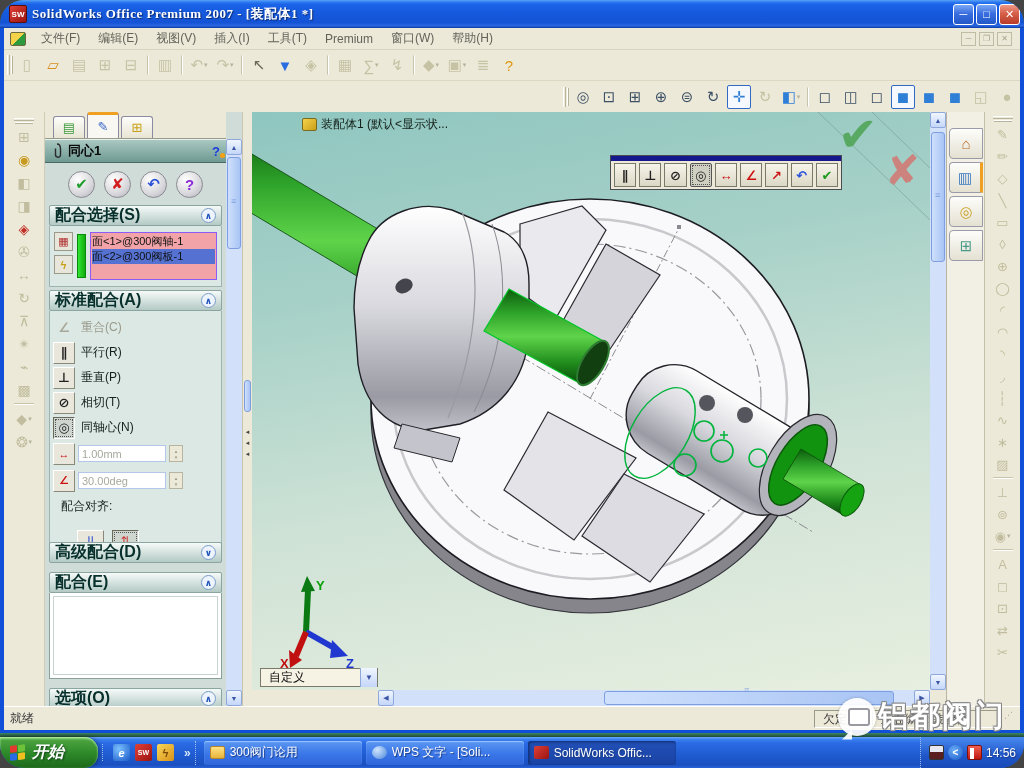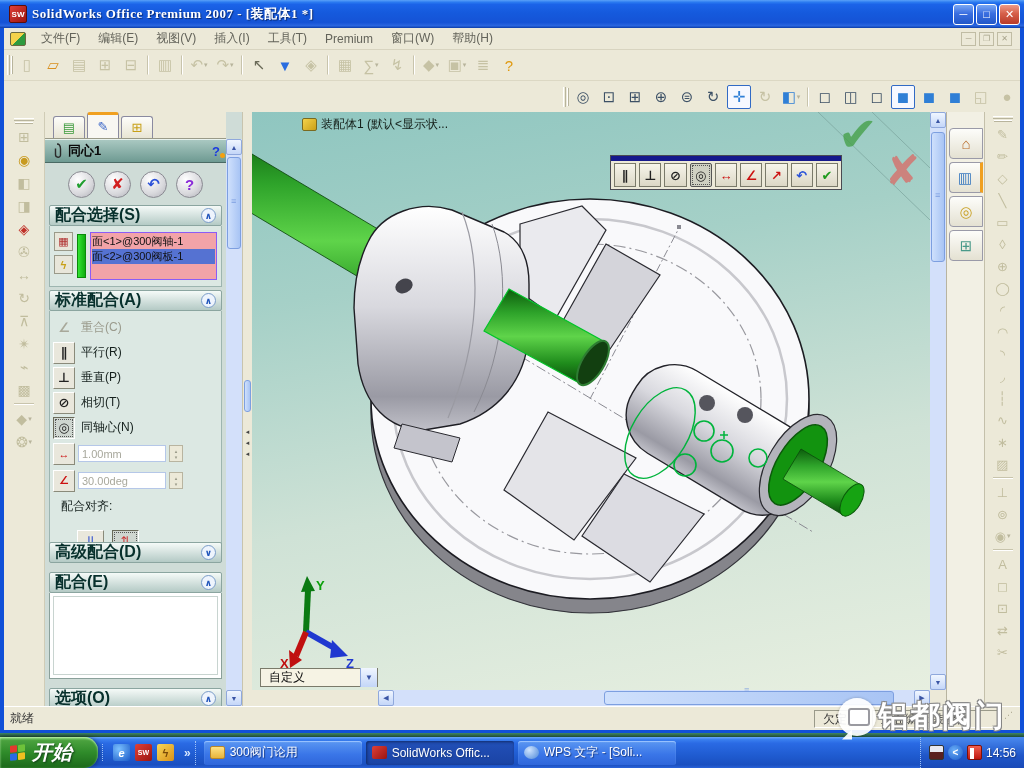--- a/index.html
+++ b/index.html
@@ -1,17 +1,17 @@
 <!DOCTYPE html>
 <html><head>
 <meta charset="utf-8">
 <style>
   html,body{margin:0;padding:0;background:#444;}
   *{box-sizing:border-box;font-family:"Liberation Sans","DejaVu Sans",sans-serif;}
-  .screen{position:relative;width:1024px;height:768px;overflow:hidden;background:#2e6e52;}
+  .screen{position:relative;width:1024px;height:768px;overflow:hidden;background:#2e6e52;border-radius:24px;}
 
   
   .titlebar{position:absolute;left:0;top:0;width:1024px;height:28px;
     background:linear-gradient(180deg,#5aa1f8 0%,#2a7af0 8%,#1b63e8 16%,#155add 45%,#1553d6 80%,#2a66e0 92%,#0b3ca8 100%);
     display:flex;align-items:center;padding:0 4px;color:#fff;}
   .app-icon{width:18px;height:18px;margin:0 5px;background:linear-gradient(135deg,#e04038,#9a1410);
     border:1px solid #5c0c08;border-radius:2px;color:#fff;font-size:8px;font-weight:bold;
     display:flex;align-items:center;justify-content:center;}
   .title{font-size:13px;font-weight:bold;text-shadow:1px 1px 1px #0a2a70;letter-spacing:.5px;flex:1;
     font-family:"Liberation Serif","DejaVu Serif",serif;}
@@ -201,21 +201,21 @@
     background:linear-gradient(180deg,#3f8663,#1d4a36);}
 
   
   .taskbar{position:absolute;left:0;top:737px;width:1024px;height:31px;
     background:linear-gradient(180deg,#6aa7f8 0%,#3a80f0 8%,#2a6ae4 20%,#1f5bd0 60%,#1a4fc0 90%,#2a62d8 100%);
     display:flex;align-items:center;}
   .start-btn{width:98px;height:31px;border-radius:0 14px 14px 0;
     background:linear-gradient(180deg,#7fca6a 0%,#4aa13e 12%,#2f8b2a 50%,#1f6e1d 92%);
     box-shadow:inset 0 1px 2px #b8f0a8, 2px 0 4px rgba(0,0,0,.35);
     display:flex;align-items:center;gap:6px;padding-left:10px;color:#fff;
-    font-size:20px;font-weight:bold;font-style:italic;text-shadow:1px 1px 2px #14401a;}
+    font-size:16px;font-weight:bold;font-style:italic;text-shadow:1px 1px 2px #14401a;}
   .flag{width:16px;height:16px;display:grid;grid-template-columns:7px 7px;grid-template-rows:7px 7px;gap:1px;transform:skewY(-6deg);}
   .flag span{border-radius:1px;}
   .flag .f1{background:#e23a2e;} .flag .f2{background:#6ec23a;} .flag .f3{background:#2a6ae4;} .flag .f4{background:#f0c020;}
   .qlaunch{display:flex;align-items:center;gap:5px;padding:0 6px 0 10px;border-left:1px dotted #9ec2f8;margin-left:4px;}
   .ql-ic{width:17px;height:17px;border-radius:2px;display:flex;align-items:center;justify-content:center;
     font-size:11px;font-weight:bold;color:#fff;}
   .ic-ie{background:radial-gradient(circle at 35% 30%,#7ac0ff,#1a5ac8);font-style:italic;}
   .ic-sw{background:linear-gradient(135deg,#e04038,#9a1410);font-size:7px;}
   .ic-flash{background:linear-gradient(135deg,#f8d858,#d89018);color:#7a4a08;}
   .overflow{color:#d8e8ff;font-size:12px;font-weight:bold;padding:0 4px;}
@@ -675,28 +675,28 @@
         <span class="ql-ic ic-flash">ϟ</span>
     </div>
     <span class="overflow">»</span>
     <div class="tasks">
 
         <div class="task ic-folder">
           <span class="ticon"></span>
           <span class="tlabel">300阀门论用</span>
         </div>
 
+        <div class="task ic-wps">
+          <span class="ticon"></span>
+          <span class="tlabel">WPS 文字 - [Soli...</span>
+        </div>
+
         <div class="task ic-sw active">
           <span class="ticon"></span>
           <span class="tlabel">SolidWorks Offic...</span>
-        </div>
-
-        <div class="task ic-wps">
-          <span class="ticon"></span>
-          <span class="tlabel">WPS 文字 - [Soli...</span>
         </div>
 
     </div>
     <div class="tray">
       <div style="display:flex;gap:4px;align-items:center;">
         <span class="tray-ic tr-1"></span>
           <span class="tray-ic tr-2">&lt;</span>
           <span class="tray-ic tr-3"></span>
       </div>
       <span class="clock">14:56</span>

